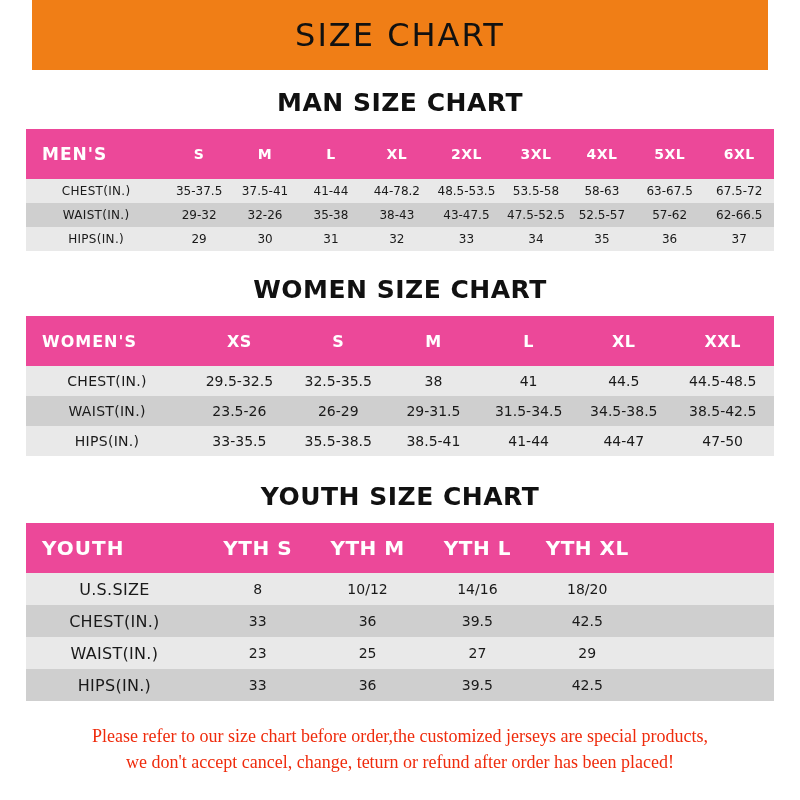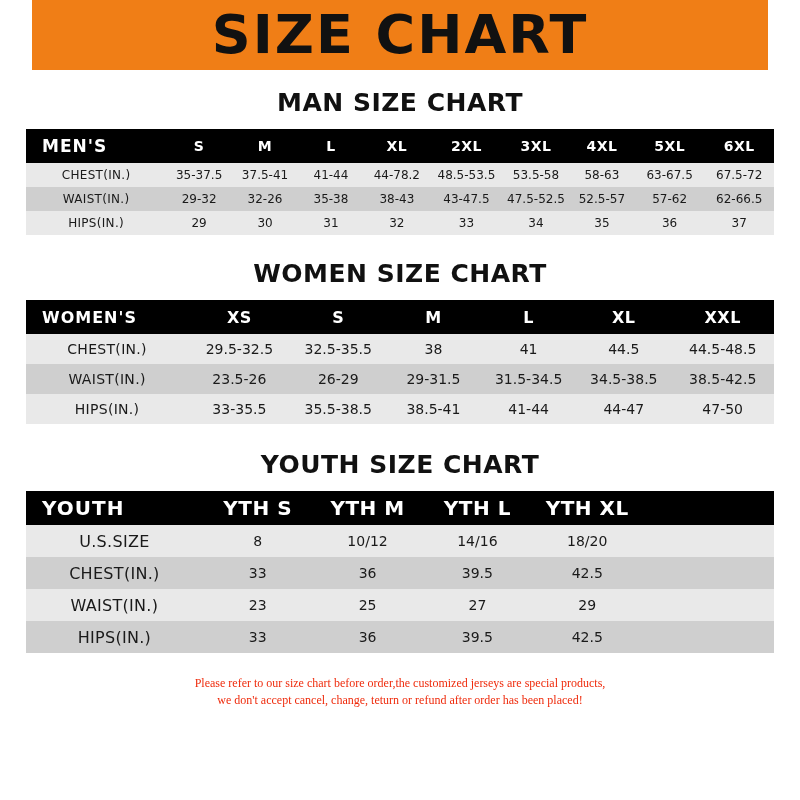--- a/index.html
+++ b/index.html
@@ -40,22 +40,22 @@
   .header-band .white-gap-right {
     position: absolute;
     right: 0;
     top: 0;
     width: 32px;
     height: 70px;
     background: #ffffff;
   }
   .header-title {
     font-family: "DejaVu Sans", sans-serif;
-    font-weight: bold;
-    font-size: 54px;
+    font-weight: normal;
+    font-size: 32px;
     letter-spacing: 2px;
     color: #111111;
     line-height: 1;
     position: relative;
     z-index: 2;
   }
   .content {
     padding: 0 26px;
     box-sizing: border-box;
   }
@@ -81,24 +81,24 @@
     font-family: "DejaVu Sans", sans-serif;
     text-align: center;
     padding: 0;
     font-size: 12.5px;
     color: #1a1a1a;
     height: 26px;
     vertical-align: middle;
     white-space: nowrap;
   }
   table.size-table thead th {
-    background: #000000;
+    background: #ec4899;
     color: #ffffff;
     font-weight: bold;
-    height: 34px;
+    height: 50px;
     font-size: 15px;
     letter-spacing: 0.5px;
   }
   table.size-table thead th.row-label-head {
     text-align: left;
     padding-left: 16px;
     font-size: 17px;
     letter-spacing: 1px;
   }
   table.size-table tbody tr.row-light { background: #e9e9e9; }
@@ -125,21 +125,21 @@
   #youth-table thead th { font-size: 20px; }
   #youth-table tbody td { height: 32px; font-size: 14px; }
   #youth-table tbody td.row-label { font-size: 16px; }
 
   .footer-note {
     margin-top: 22px;
     padding: 0 10px;
     text-align: center;
     color: #ef2b0c;
     font-family: "Liberation Serif", serif;
-    font-size: 12px;
+    font-size: 18px;
     line-height: 1.45;
   }
   .footer-note .line { display: block; }
 </style>
 </head>
 <body>
 
 <div class="page">
 
   <div class="header-band">

